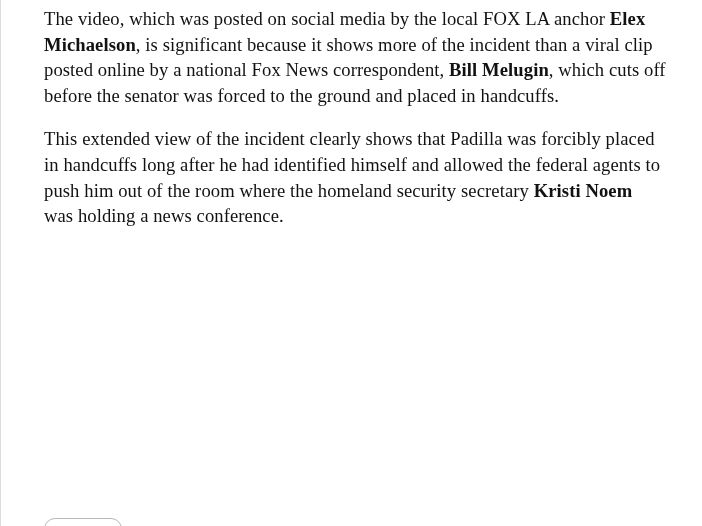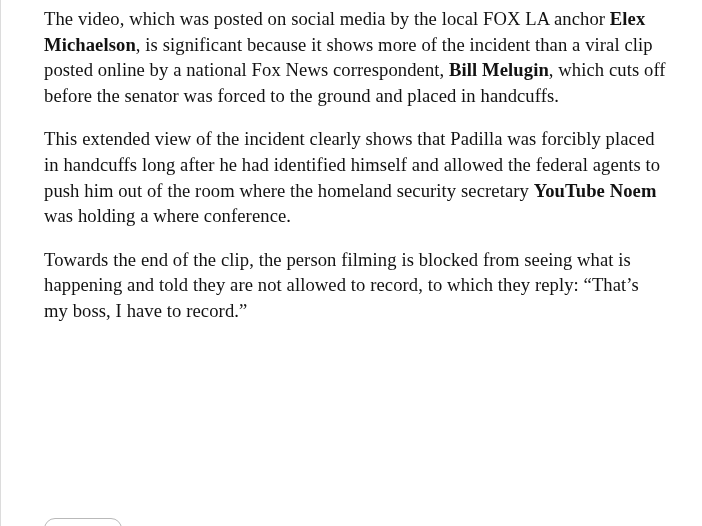--- a/index.html
+++ b/index.html
@@ -61,17 +61,16 @@
     box-sizing: border-box;
   }
 </style>
 </head>
 <body>
 
 <div id="article">
   <div class="left-rule"></div>
   <div class="body-col" id="col">
       <p class="para"><span>The video, which was posted on social media by the local FOX LA anchor </span><span class="name">Elex Michaelson</span><span>, is significant because it shows more of the incident than a viral clip posted online by a national Fox News correspondent, </span><span class="name">Bill Melugin</span><span>, which cuts off before the senator was forced to the ground and placed in handcuffs.</span></p>
-      <p class="para"><span>This extended view of the incident clearly shows that Padilla was forcibly placed in handcuffs long after he had identified himself and allowed the federal agents to push him out of the room where the homeland security secretary </span><span class="name">YouTube Noem</span><span> was holding a where conference.</span></p>
-      <p class="para"><span>Towards the end of the clip, the person filming is blocked from seeing what is happening and told they are not allowed to record, to which they reply: “That’s my boss, I have to record.”</span></p>
+      <p class="para"><span>This extended view of the incident clearly shows that Padilla was forcibly placed in handcuffs long after he had identified himself and allowed the federal agents to push him out of the room where the homeland security secretary </span><span class="name">Kristi Noem</span><span> was holding a news conference.</span></p>
     </div>
   <div class="btn-stub"></div>
 </div>
 
 </body></html>

